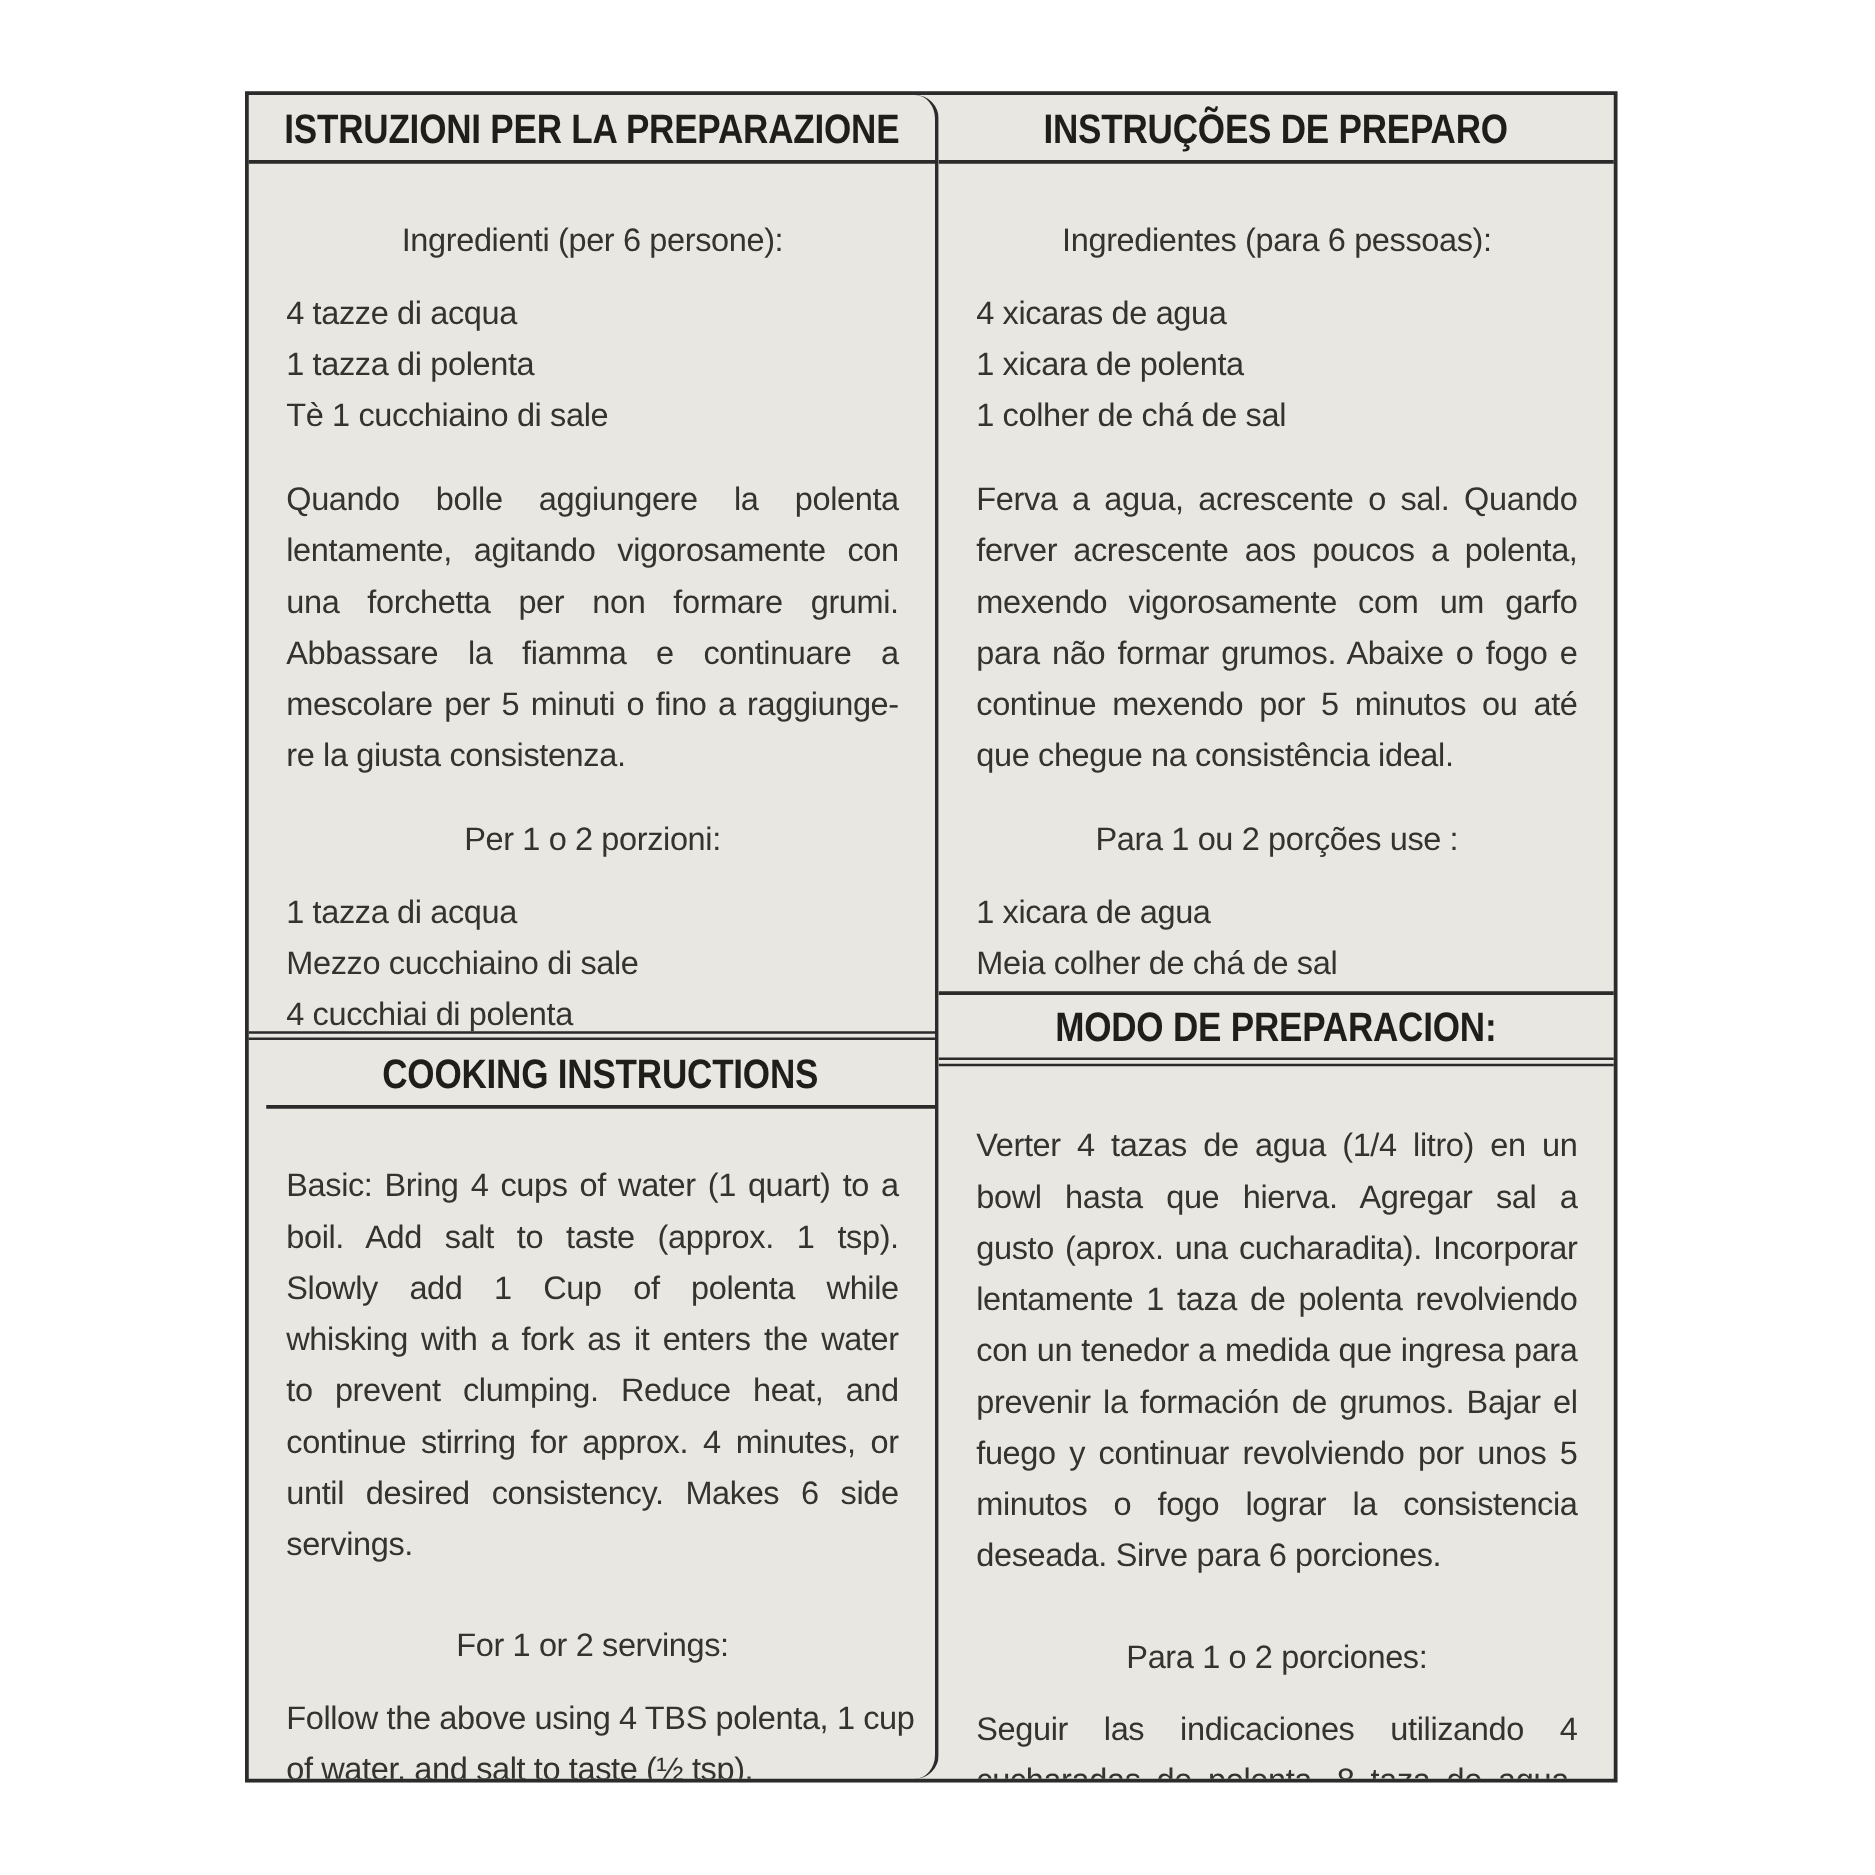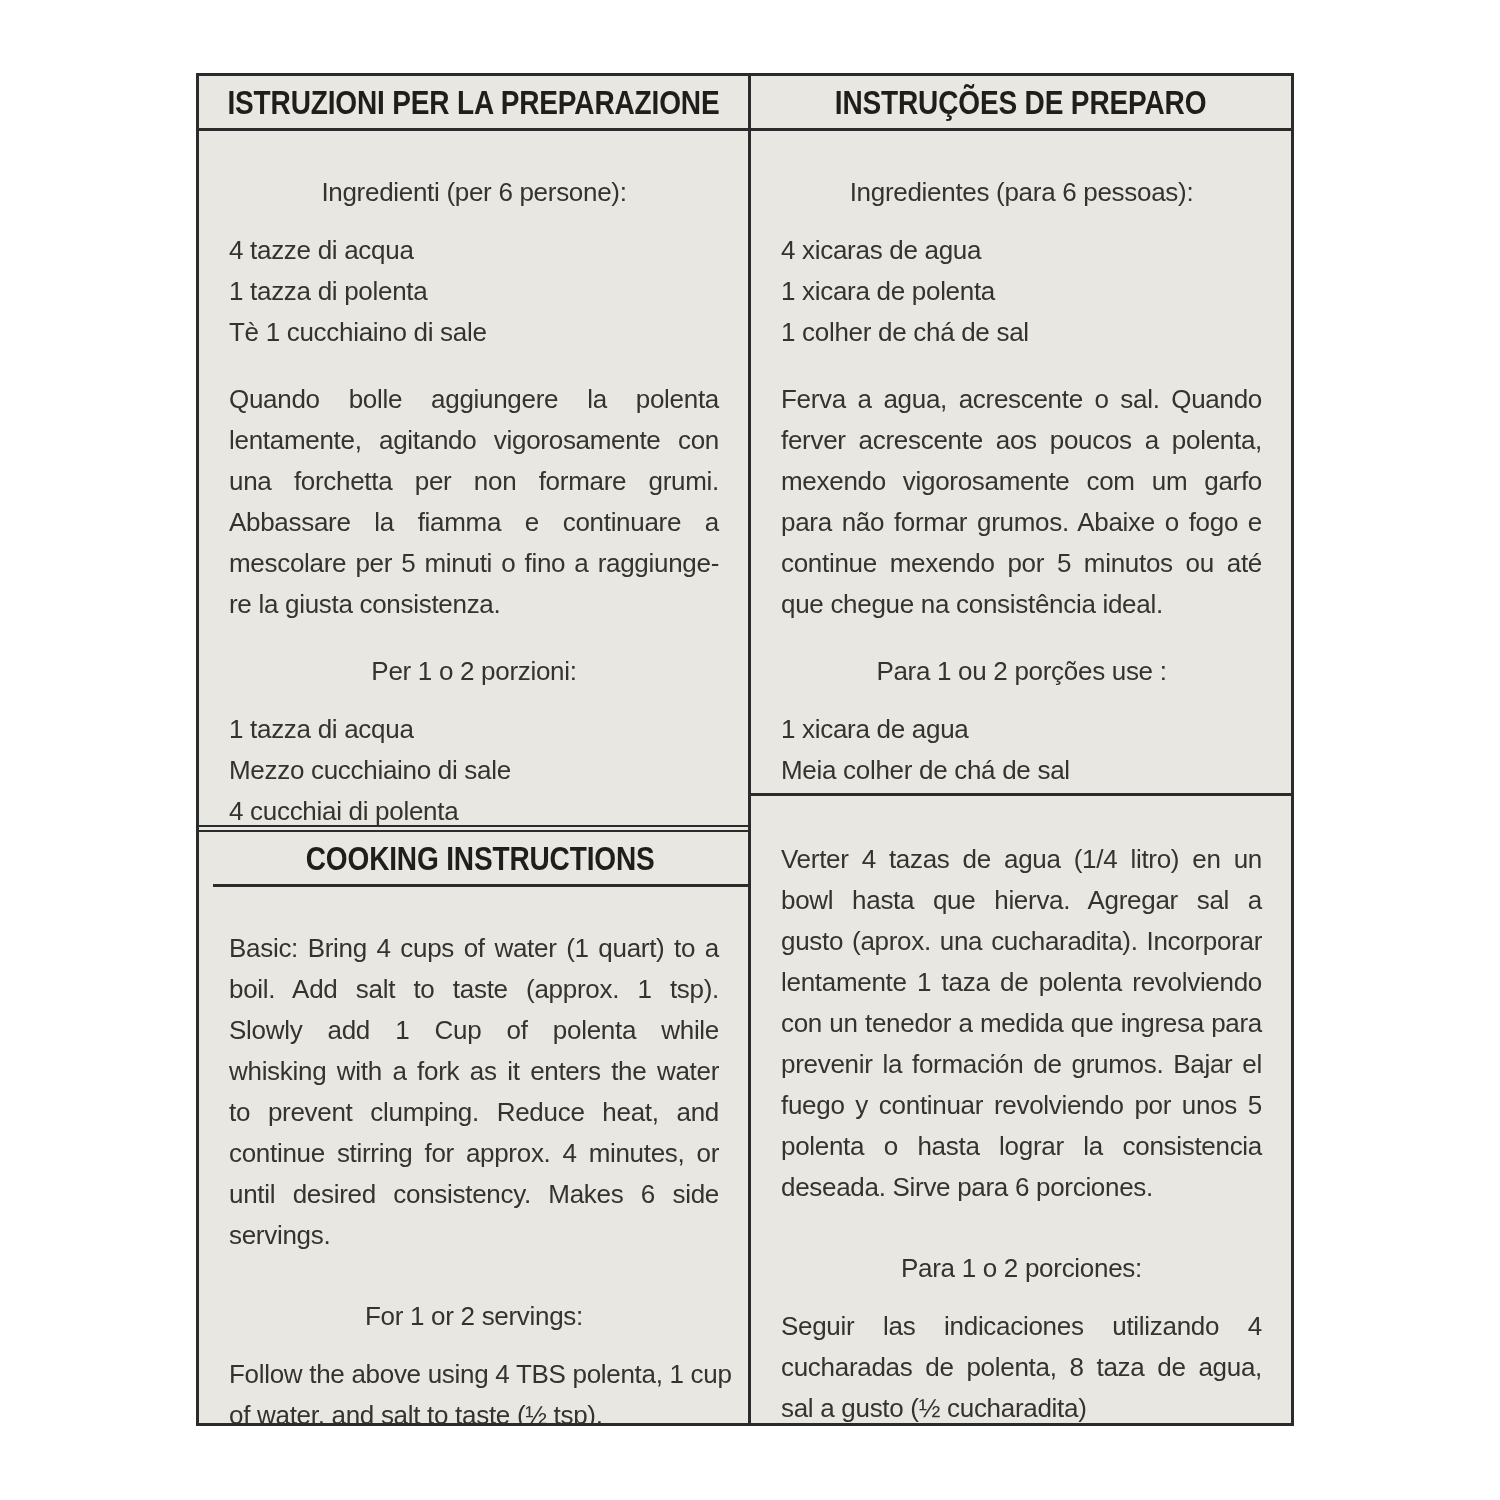--- a/index.html
+++ b/index.html
@@ -16,21 +16,21 @@
     font-family:"Liberation Sans","DejaVu Sans",sans-serif;
     color:var(--text);
   }
   .panel{
     position:absolute;left:196px;top:73px;width:1098px;height:1353px;
     background:var(--paper);
     border:3px solid var(--border);
     display:flex;flex-direction:row;
   }
   .col{display:flex;flex-direction:column;height:100%;}
-  .col-left{width:552px;border-right:3px solid var(--border);}
+  .col-left{width:552px;border-right:3px solid var(--border);border-radius:19px;}
   .col-right{flex:1;}
   .hdr{
     height:55px;flex:0 0 auto;
     border-bottom:3px solid var(--border);
     display:flex;align-items:center;justify-content:center;
     overflow:hidden;
   }
   .hdr-text{
     display:inline-block;
     font-weight:bold;font-size:33px;line-height:1;
@@ -138,31 +138,34 @@
           <div class="tline">que chegue na consistência ideal.</div>
         </div>
       <div class="block title mt">Para 1 ou 2 porções use :</div>
       <div class="block list">
           <div class="tline">1 xicara de agua</div>
           <div class="tline">Meia colher de chá  de sal</div>
           <div class="tline">4 colheres de sopa de polenta</div>
         </div>
     </div>
 
+    <div class="hdr hdr-mid-right">
+      <span class="hdr-text">MODO DE PREPARACION:</span>
+    </div>
 
     <div class="cell cell-es">
       <div class="block justified">
           <div class="tline">Verter 4 tazas de agua (1/4 litro) en un</div>
           <div class="tline">bowl hasta que hierva. Agregar  sal a</div>
           <div class="tline">gusto (aprox. una cucharadita). Incorporar</div>
           <div class="tline">lentamente 1 taza de polenta revolviendo</div>
           <div class="tline">con un tenedor a medida que ingresa para</div>
           <div class="tline">prevenir la  formación de grumos. Bajar el</div>
           <div class="tline">fuego y continuar revolviendo por unos 5</div>
-          <div class="tline">polenta o hasta lograr la consistencia</div>
+          <div class="tline">minutos o fogo lograr la consistencia</div>
           <div class="tline">deseada. Sirve para 6 porciones.</div>
         </div>
       <div class="block title mt-big">Para 1 o 2 porciones:</div>
       <div class="block justified">
           <div class="tline">Seguir las indicaciones utilizando 4</div>
           <div class="tline">cucharadas  de polenta, 8 taza de agua,</div>
           <div class="tline">sal a gusto (½ cucharadita)</div>
         </div>
     </div>
 

